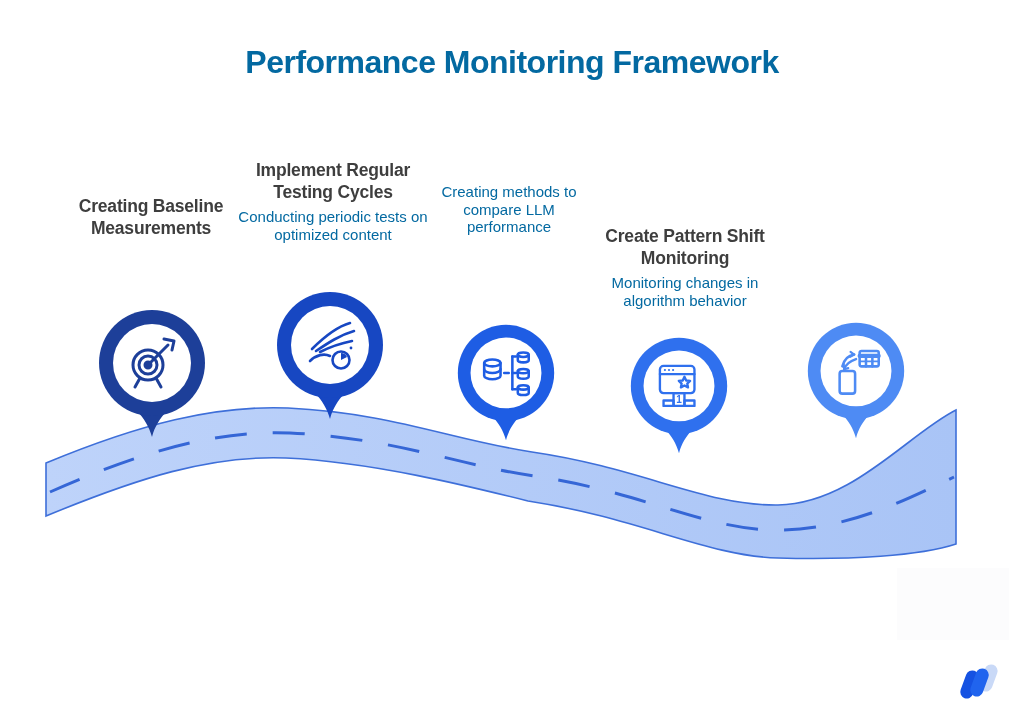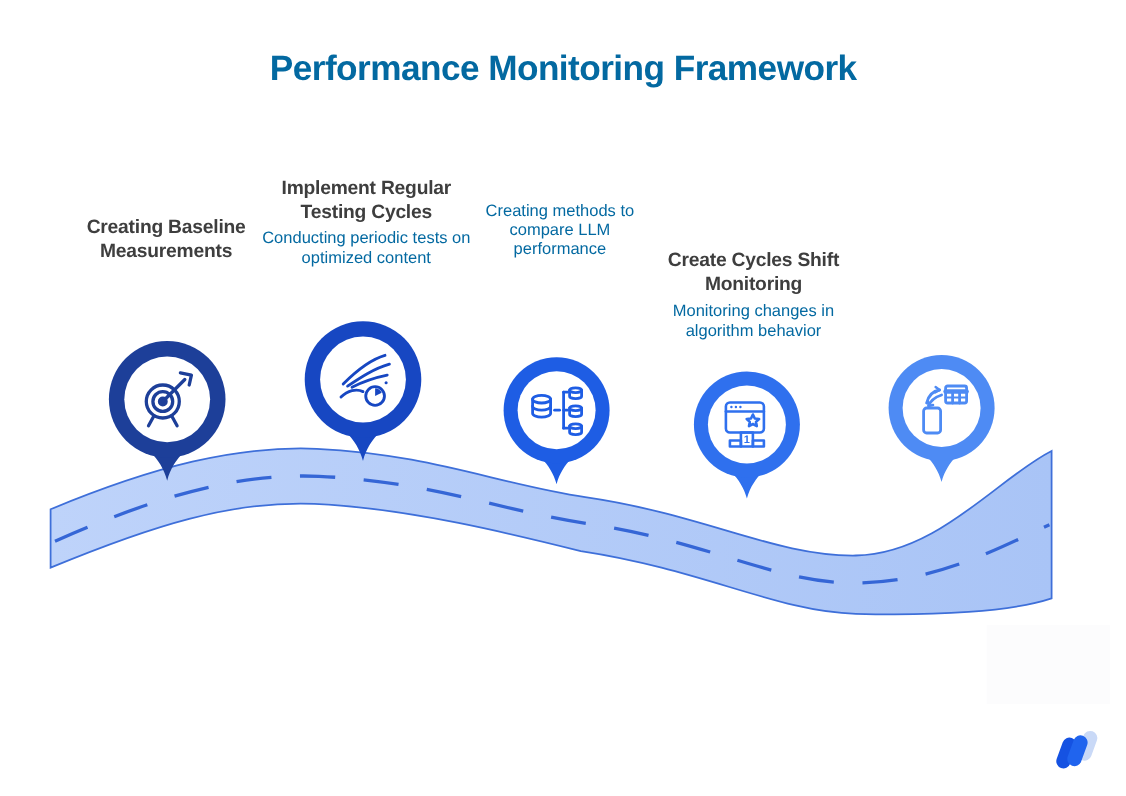--- a/index.html
+++ b/index.html
@@ -50,21 +50,21 @@
     <h3>Creating Baseline Measurements</h3>
   </div>
   <div class="milestone-text mt-2">
     <h3>Implement Regular Testing Cycles</h3>
     <p>Conducting periodic tests on optimized content</p>
   </div>
   <div class="milestone-text mt-3">
     <p>Creating methods to compare LLM performance</p>
   </div>
   <div class="milestone-text mt-4">
-    <h3>Create Cycles Shift Monitoring</h3>
+    <h3>Create Pattern Shift Monitoring</h3>
     <p>Monitoring changes in algorithm behavior</p>
   </div>
 
   <svg class="road-svg" width="1024" height="724" viewBox="0 0 1024 724">
     <defs>
       <linearGradient id="roadGrad" x1="0" y1="0" x2="1" y2="0">
         <stop offset="0" stop-color="#bed3fa"></stop>
         <stop offset="1" stop-color="#a9c4f6"></stop>
       </linearGradient>
     </defs>

